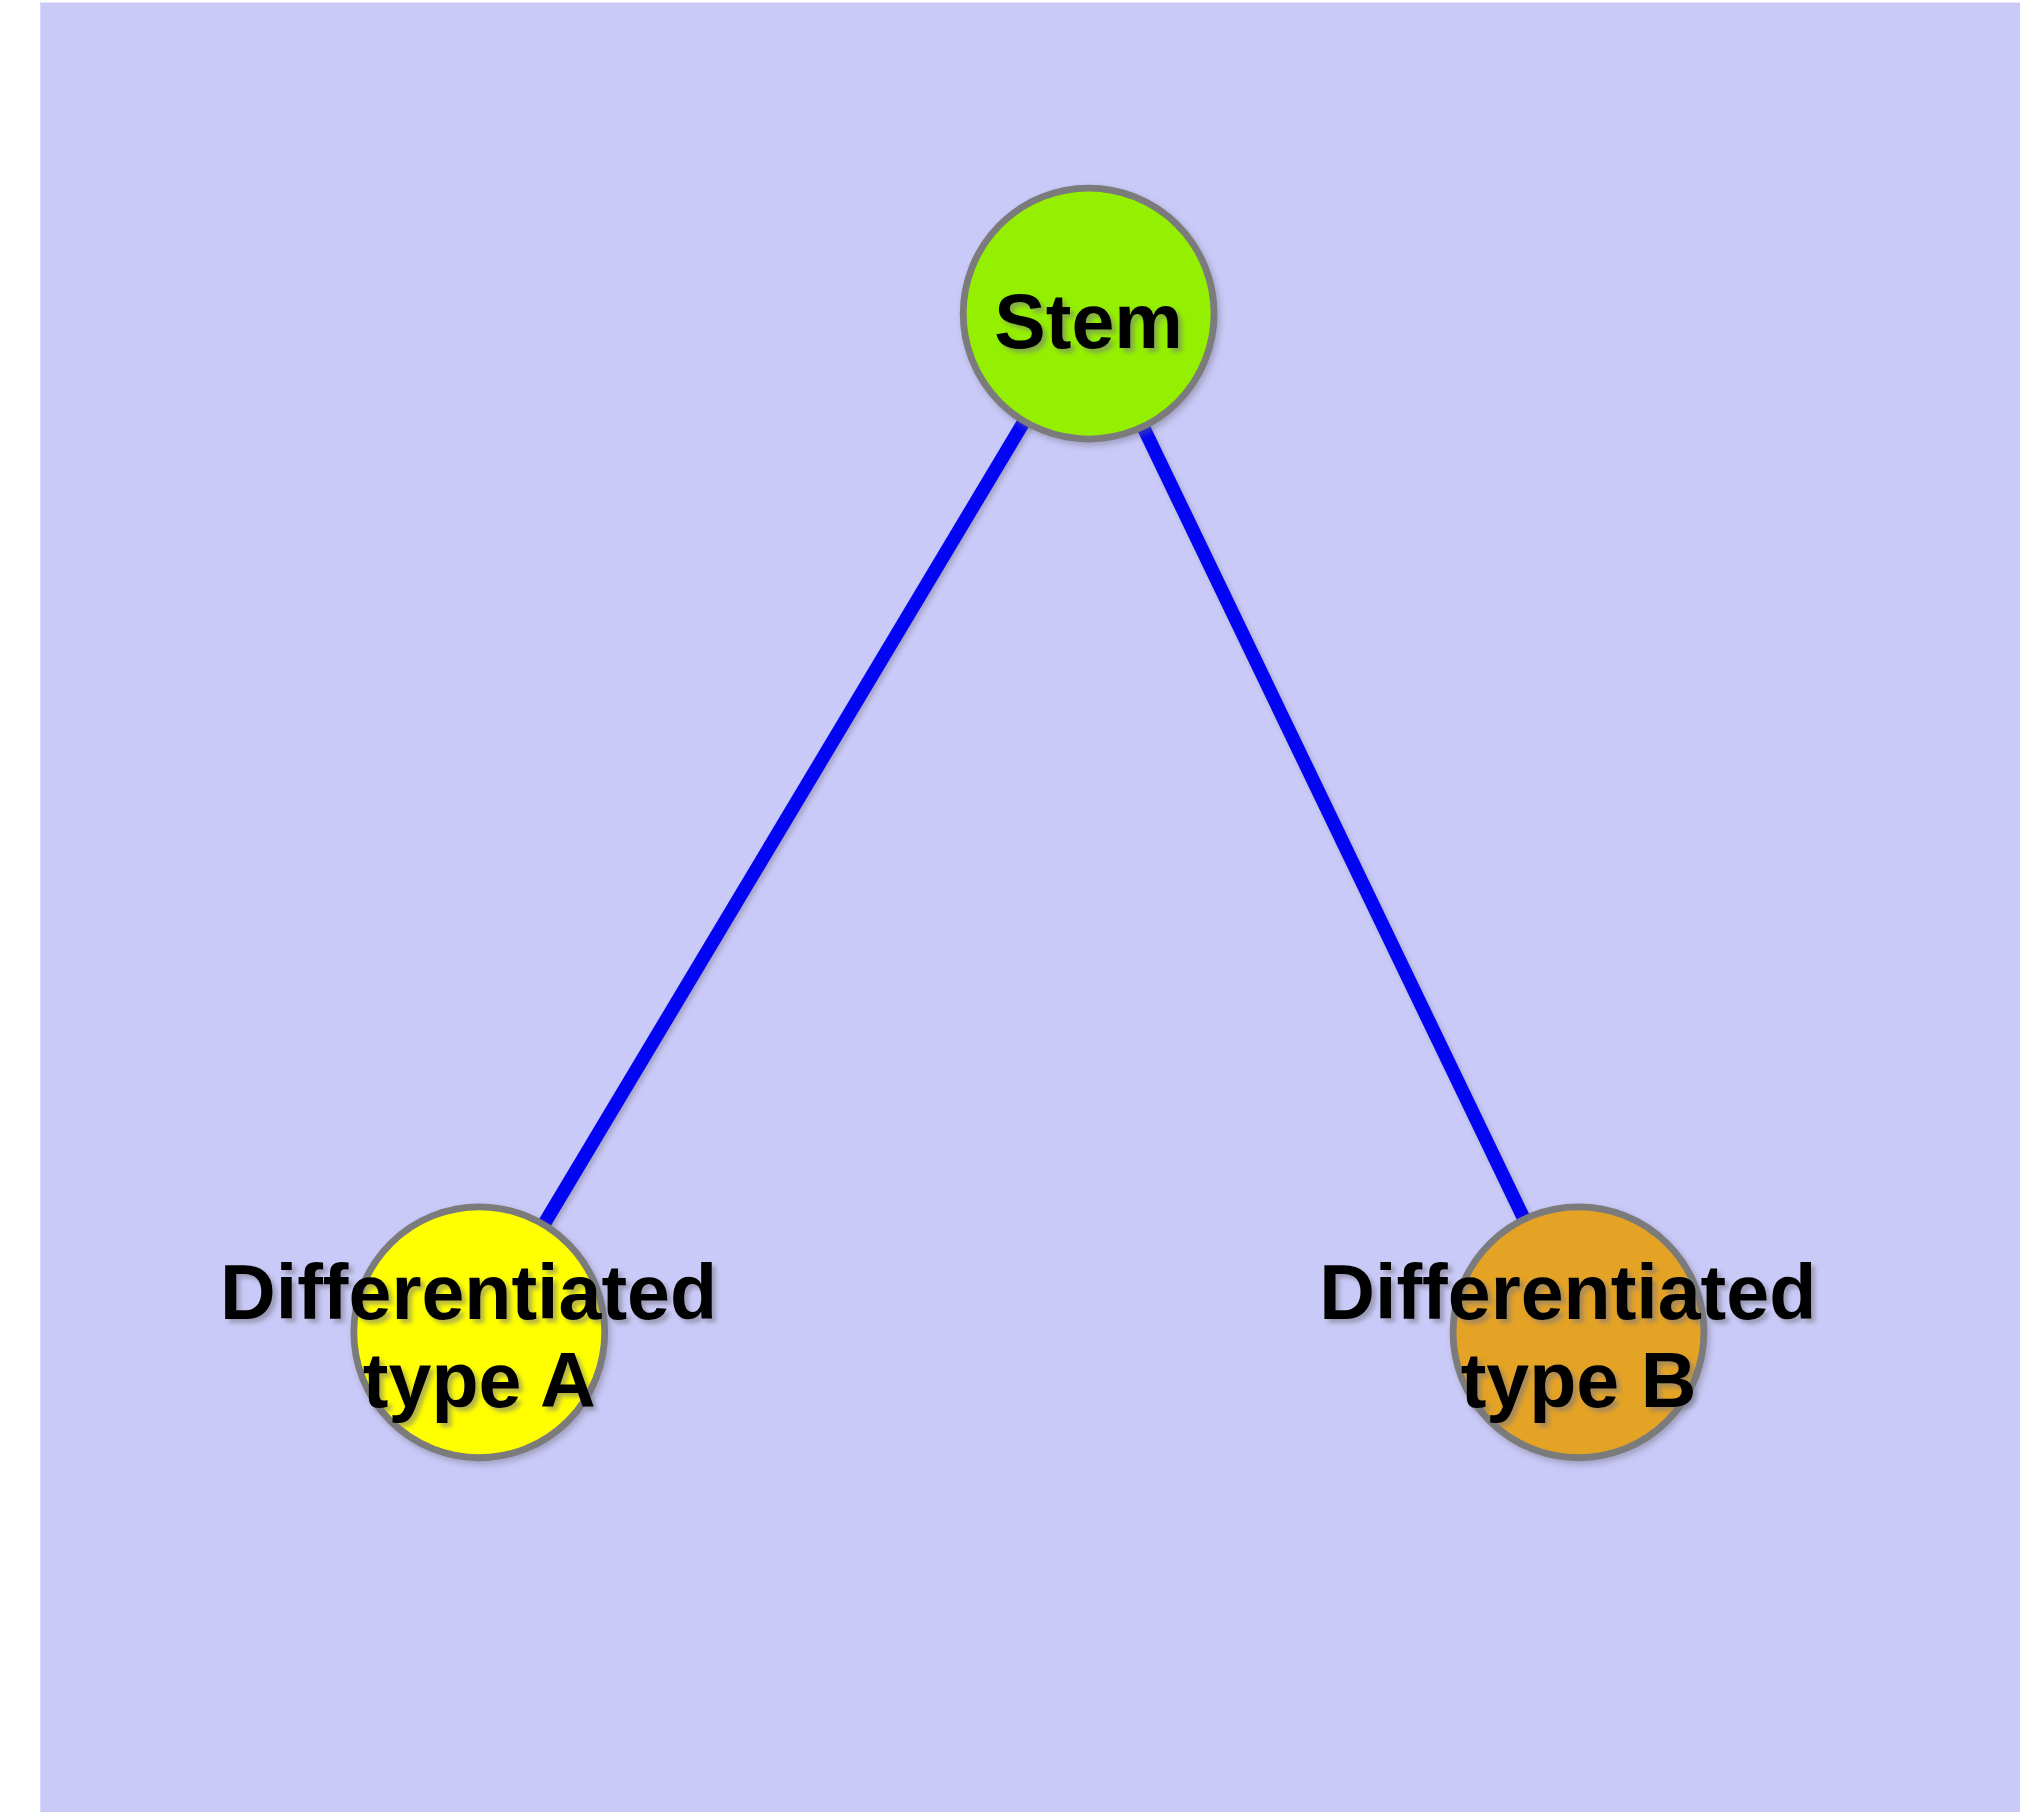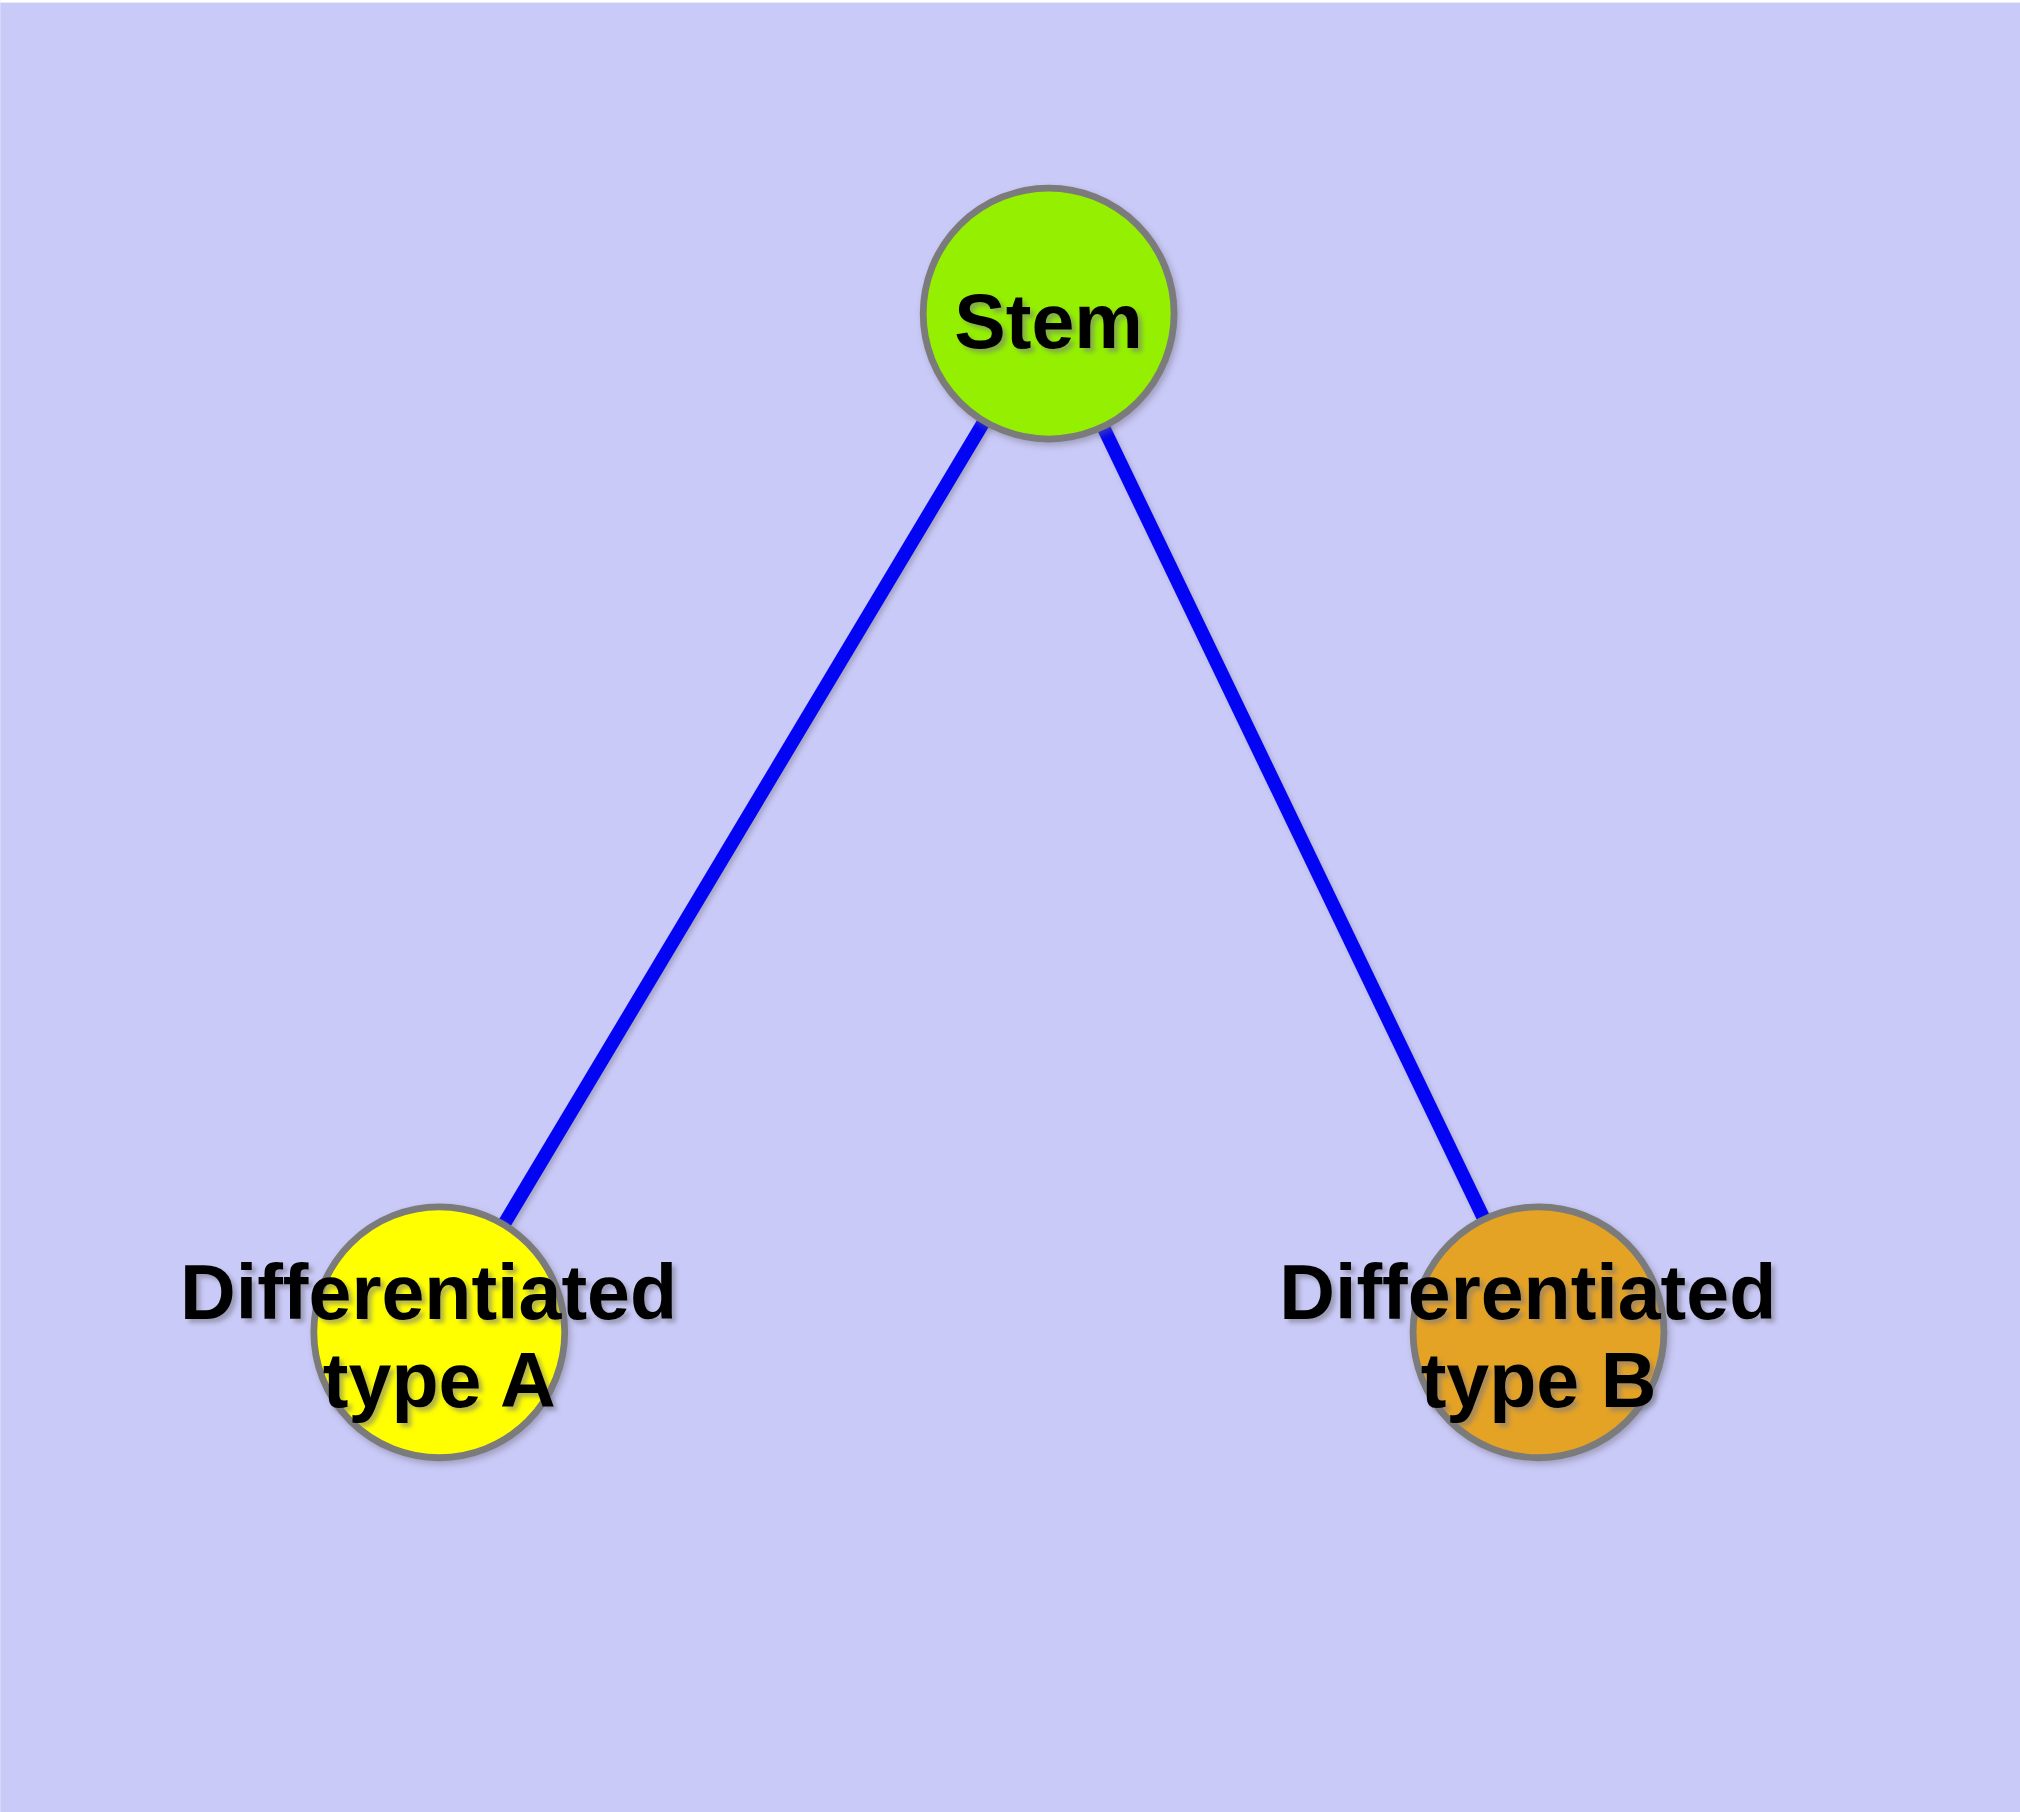--- a/index.html
+++ b/index.html
@@ -7,20 +7,21 @@
     padding: 0;
     width: 2021px;
     height: 1812px;
     overflow: hidden;
     font-family: "Liberation Sans", sans-serif;
   }
   .stage {
     position: relative;
     width: 1877px;
     height: 1812px;
+    margin-left: 40px;
   }
   svg.graph {
     display: block;
     width: 2021px;
     height: 1812px;
   }
   line.edge {
     stroke-width: 16px;
     stroke-linecap: butt;
     filter: drop-shadow(3px 4px 3px rgba(108, 108, 126, 0.40));

